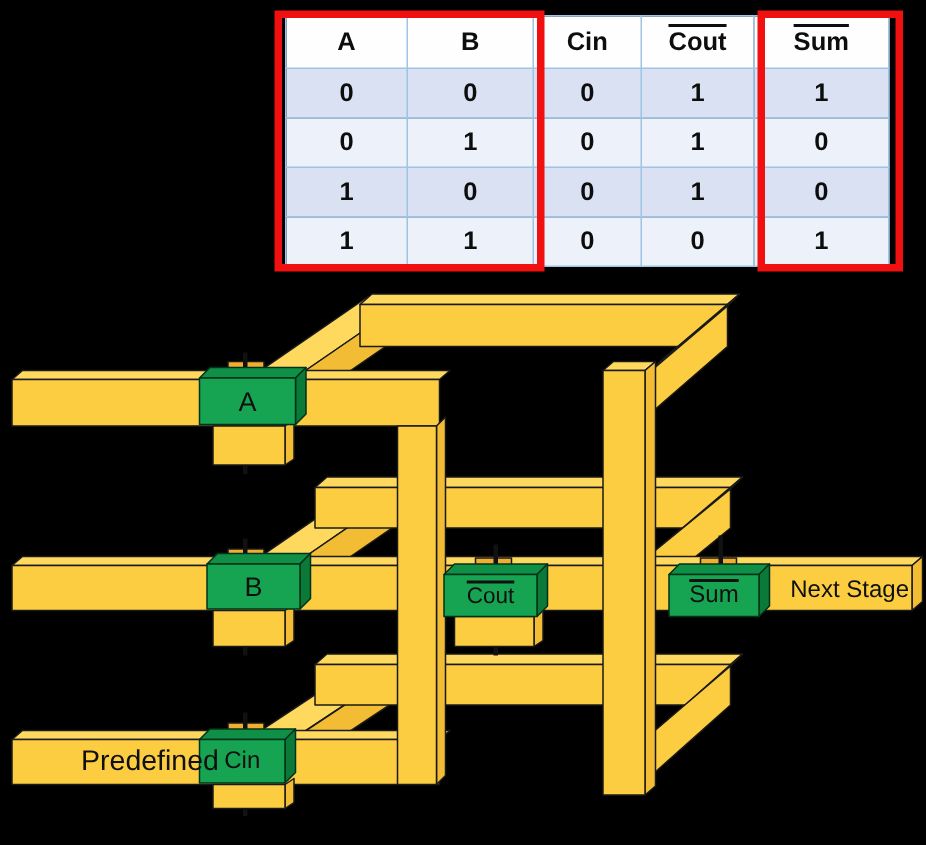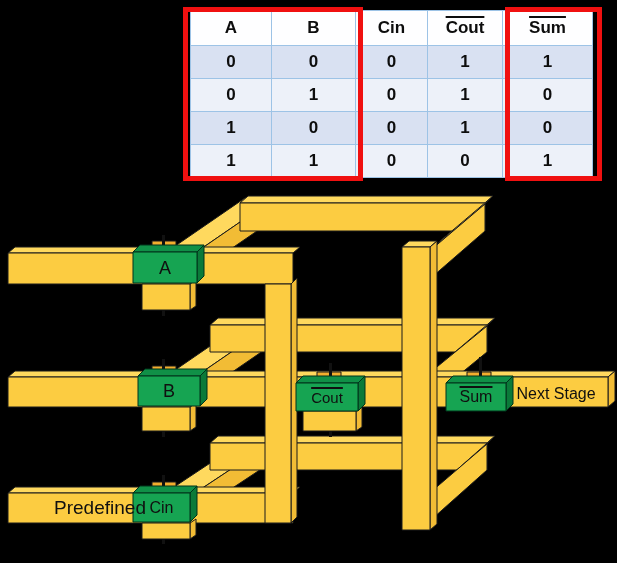--- a/index.html
+++ b/index.html
@@ -27,21 +27,21 @@
   
   .lbl{position:absolute;display:flex;align-items:center;justify-content:center;
        color:#101010;z-index:4;line-height:1;}
   .ov{text-decoration:overline;text-decoration-thickness:2px;}
   #lbl-a   {left:133px;top:252px;width:64px;height:31px;font-size:18px;}
   #lbl-b   {left:138px;top:376px;width:62px;height:30px;font-size:18px;}
   #lbl-cin {left:133px;top:493px;width:57px;height:29px;font-size:16px;}
   #lbl-cout{left:296px;top:383px;width:62px;height:28px;font-size:15px;}
   #lbl-sum {left:446px;top:383px;width:60px;height:28px;font-size:16px;}
   #lbl-predefined{left:25px;top:492px;width:150px;height:31px;font-size:19px;}
-  #lbl-nextstage{left:506px;top:379px;width:100px;height:29px;font-size:16px;}
+  #lbl-nextstage{left:506px;top:379px;width:100px;height:29px;font-size:16px;justify-content:flex-end;}
   svg#structure{position:absolute;left:0;top:0;z-index:1;}
   svg#structure polygon{stroke:#1a1a1a;stroke-width:1;stroke-linejoin:round;}
   .yf{fill:#FCCC41;} 
   .yt{fill:#FFD95E;} 
   .ys{fill:#F2BC35;} 
   .nt{fill:#F2AE2E;} 
   .pin{fill:#111;stroke:none !important;}
   .gf{fill:#16A452;stroke:#00331a !important;}
   .gt{fill:#109047;stroke:#00331a !important;}
   .gs{fill:#0B7A39;stroke:#00331a !important;}

